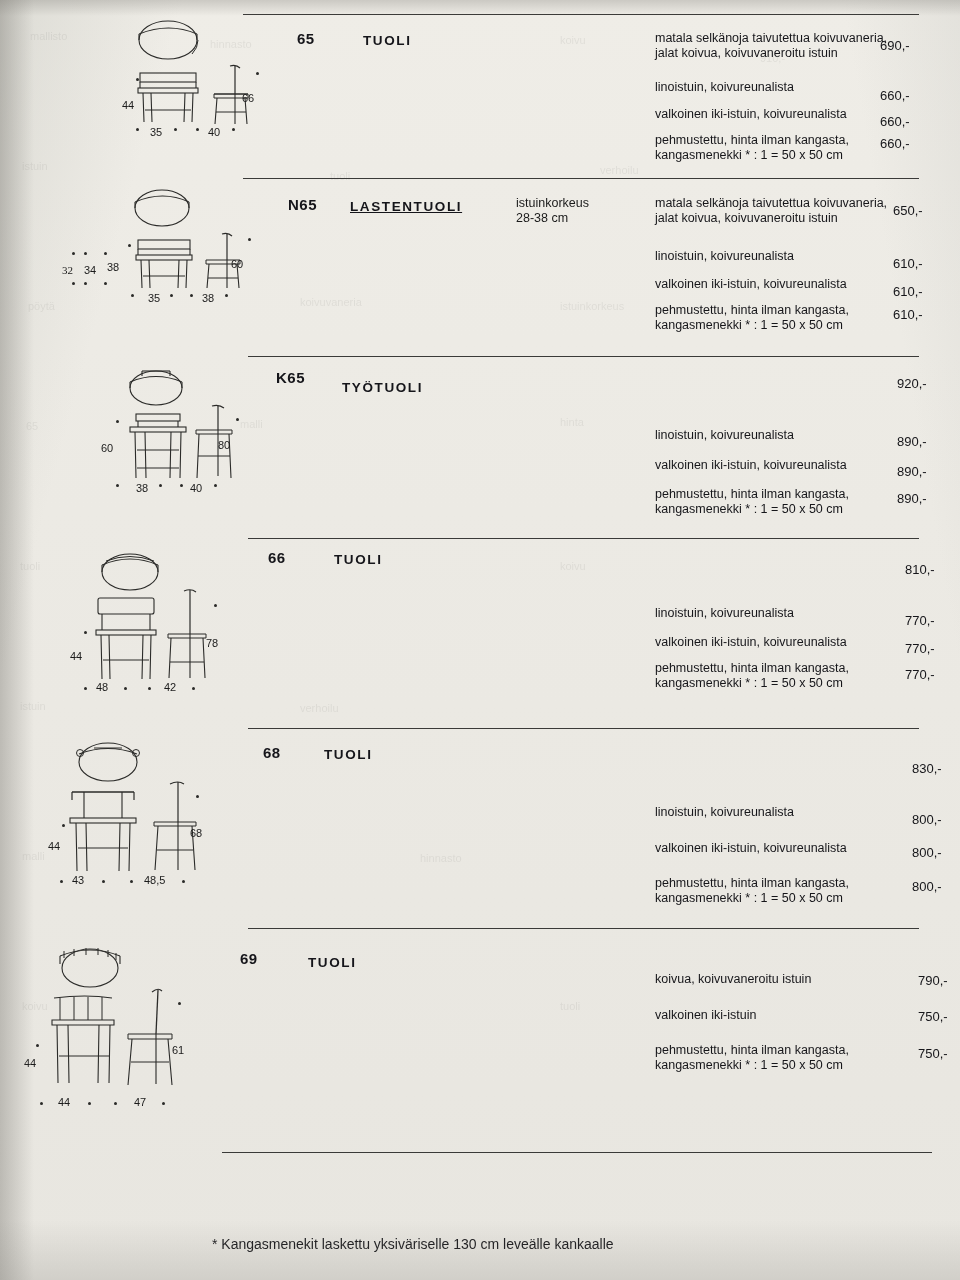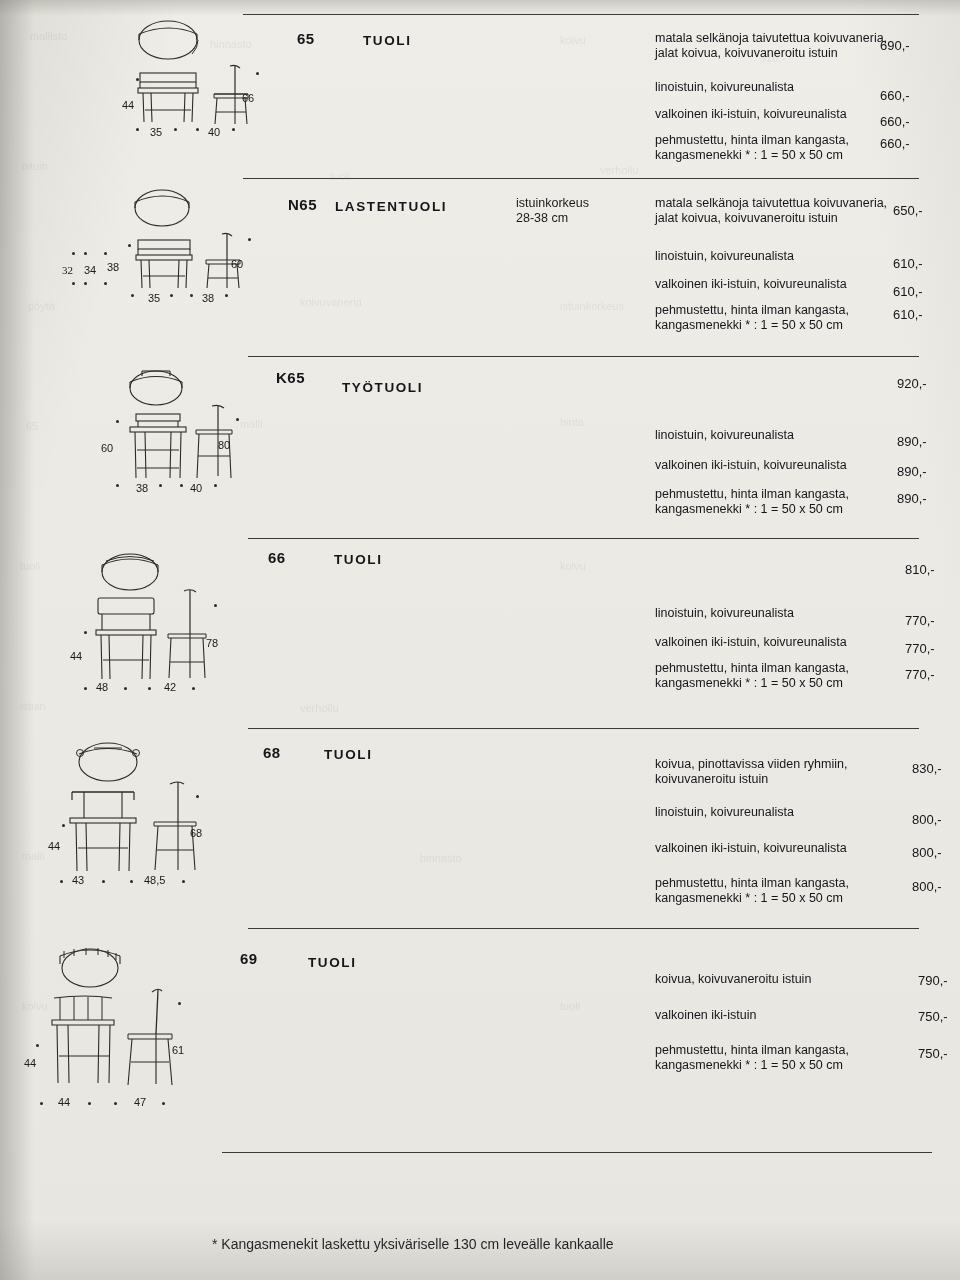--- a/index.html
+++ b/index.html
@@ -195,21 +195,21 @@
     <div class="dim" style="left:208px; top:126px;">40</div>
     <div class="dot" style="left:136px; top:78px;"></div>
     <div class="dot" style="left:256px; top:72px;"></div>
     <div class="dot" style="left:136px; top:128px;"></div>
     <div class="dot" style="left:174px; top:128px;"></div>
     <div class="dot" style="left:196px; top:128px;"></div>
     <div class="dot" style="left:232px; top:128px;"></div>
 
     <div class="rule" style="left:243px; top:178px; width:676px;"></div>
     <div class="code" style="left:288px; top:196px;">N65</div>
-    <div class="name" style="left:335px; top:199px;">LASTENTUOLI</div>
+    <div class="name" style="left:350px; top:199px;text-decoration:underline;">LASTENTUOLI</div>
     <div class="extra" style="left:516px; top:196px; white-space:pre;">istuinkorkeus
 28-38 cm</div>
     <div class="desc" style="left:655px; top:196px;">matala selkänoja taivutettua koivuvaneria, jalat koivua, koivuvaneroitu istuin</div>
     <div class="price" style="left:893px; top:203px;">650,-</div>
     <div class="desc" style="left:655px; top:249px;">linoistuin, koivureunalista</div>
     <div class="price" style="left:893px; top:256px;">610,-</div>
     <div class="desc" style="left:655px; top:277px;">valkoinen iki-istuin, koivureunalista</div>
     <div class="price" style="left:893px; top:284px;">610,-</div>
     <div class="desc" style="left:655px; top:303px;">pehmustettu, hinta ilman kangasta, kangasmenekki *  : 1 = 50 x 50 cm</div>
     <div class="price" style="left:893px; top:307px;">610,-</div>
@@ -351,21 +351,20 @@
     <div class="dot" style="left:84px; top:631px;"></div>
     <div class="dot" style="left:214px; top:604px;"></div>
     <div class="dot" style="left:84px; top:687px;"></div>
     <div class="dot" style="left:124px; top:687px;"></div>
     <div class="dot" style="left:148px; top:687px;"></div>
     <div class="dot" style="left:192px; top:687px;"></div>
 
     <div class="rule" style="left:248px; top:728px; width:671px;"></div>
     <div class="code" style="left:263px; top:744px;">68</div>
     <div class="name" style="left:324px; top:747px;">TUOLI</div>
-    <div class="desc" style="left:655px; top:757px;">koivua, pinottavissa viiden ryhmiin, koivuvaneroitu istuin</div>
     <div class="price" style="left:912px; top:761px;">830,-</div>
     <div class="desc" style="left:655px; top:805px;">linoistuin, koivureunalista</div>
     <div class="price" style="left:912px; top:812px;">800,-</div>
     <div class="desc" style="left:655px; top:841px;">valkoinen iki-istuin, koivureunalista</div>
     <div class="price" style="left:912px; top:845px;">800,-</div>
     <div class="desc" style="left:655px; top:876px;">pehmustettu, hinta ilman kangasta, kangasmenekki *  : 1 = 50 x 50 cm</div>
     <div class="price" style="left:912px; top:879px;">800,-</div>
 
     <div class="draw" style="left:64px; top:736px;">
       <svg width="96" height="52" viewBox="0 0 96 52">

